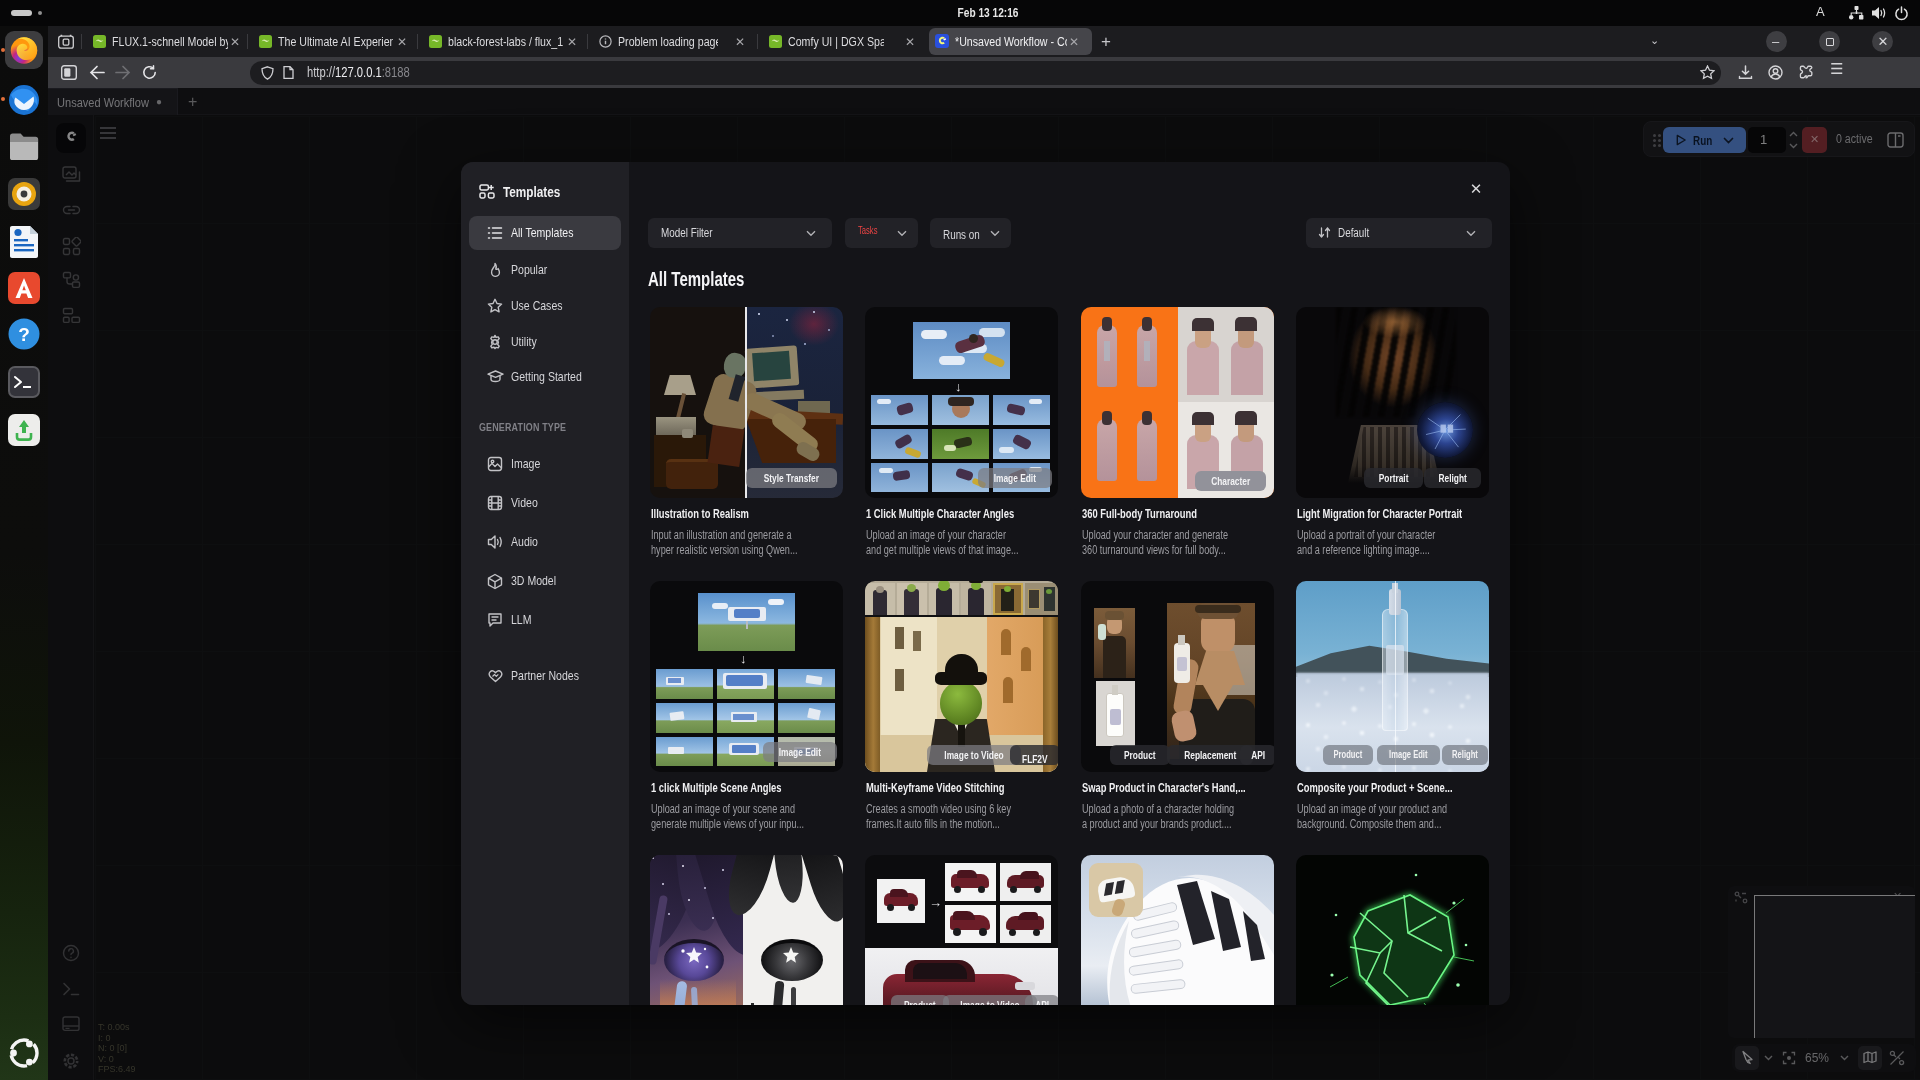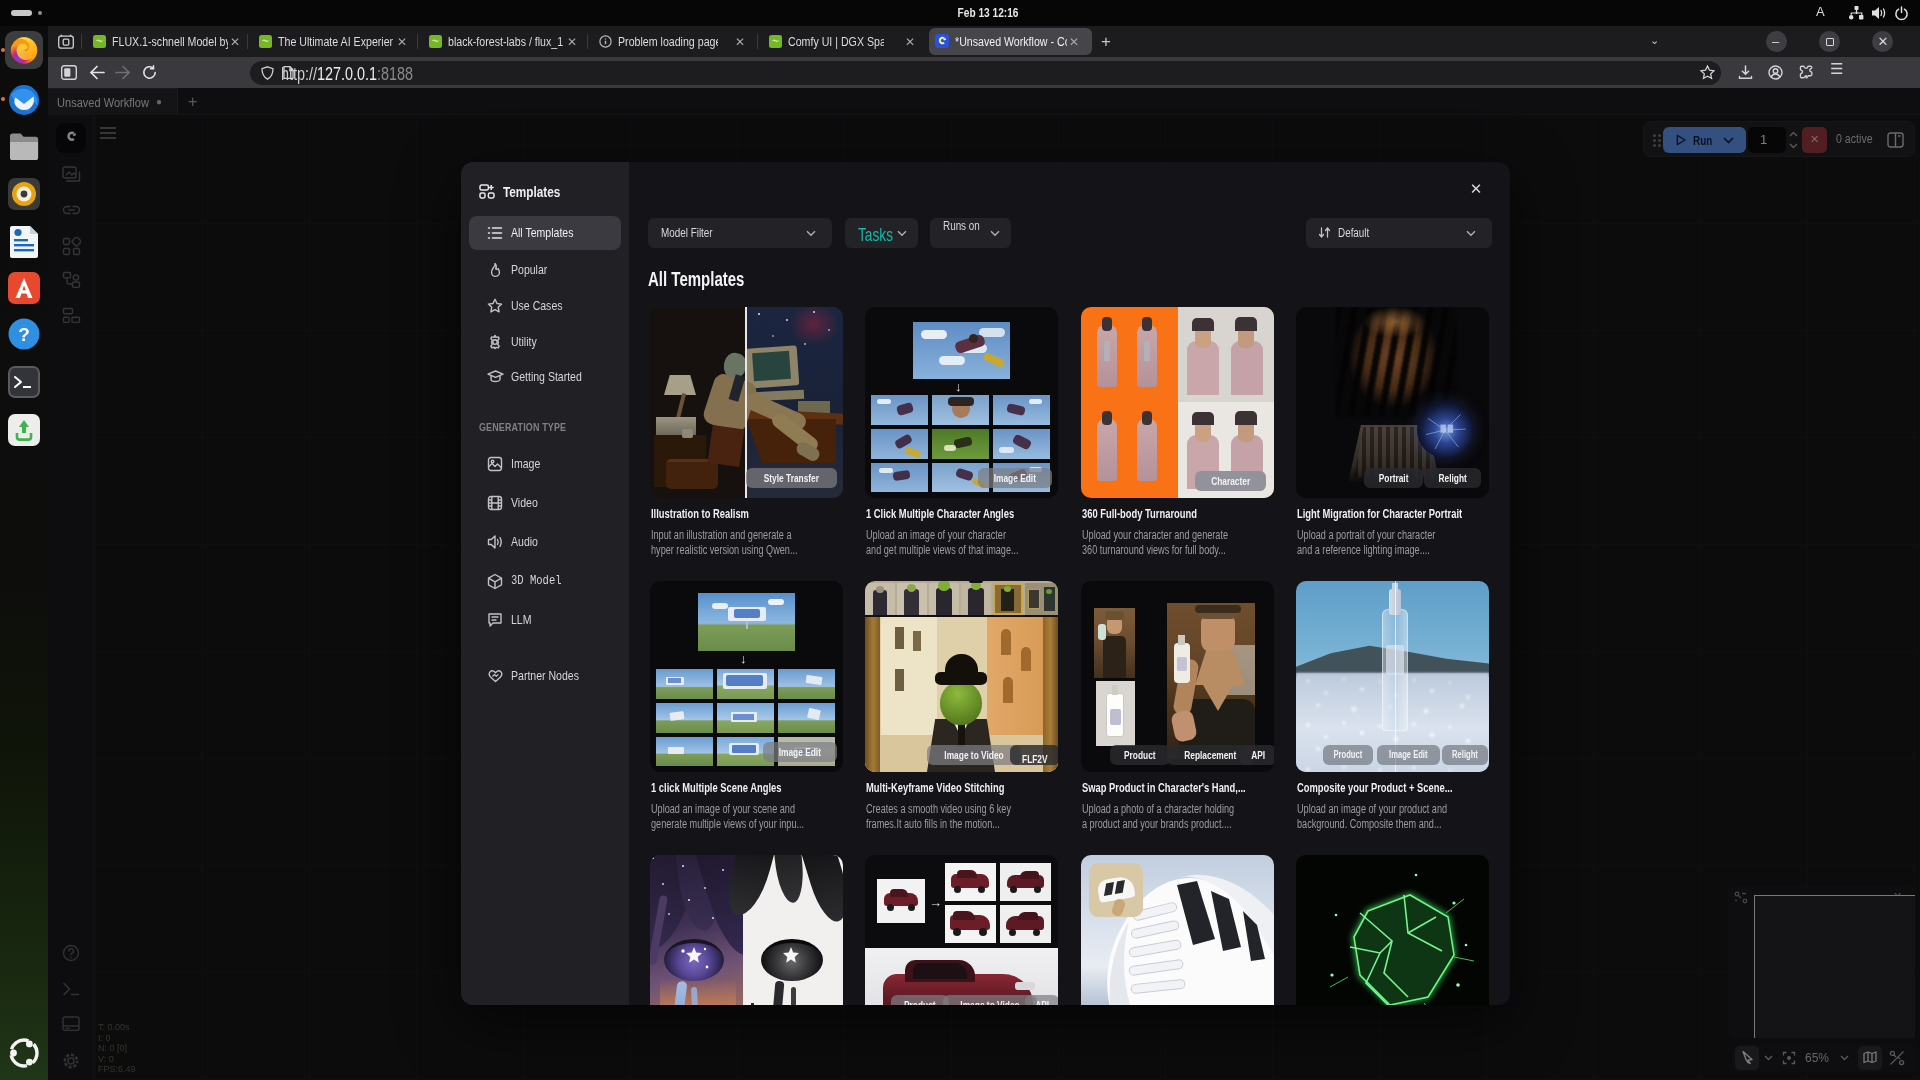--- a/index.html
+++ b/index.html
@@ -304,21 +304,21 @@
         <path d="M11.5 0.8v3h-3" stroke-width="1.5"></path>
       </svg>
 
     <svg class="abs" style="left:213px;top:8.5px;" width="13" height="14" viewBox="0 0 13 14" fill="none" stroke="#cfcfd3" stroke-width="1.3">
         <path d="M6.5 0.8L12 2.6c0 5-1.5 8.6-5.5 10.6C2.5 11.2 1 7.6 1 2.6z"></path>
       </svg>
     <svg class="abs" style="left:235px;top:8.5px;" width="11" height="13" viewBox="0 0 11 13" fill="none" stroke="#cfcfd3" stroke-width="1.3">
         <path d="M1 0.7h6l3 3v8.6H1z"></path>
         <path d="M7 0.7v3h3"></path>
       </svg>
-    <div class="abs" style="left:233px;top:7px;font-size:18px;color:#cfcfd3;"><span class="sq85" style="transform:scaleX(0.8);">http://<span style="color:#ededf0;">127.0.0.1</span><span style="color:#88888d;">:8188</span></span></div>
+    <div class="abs" style="left:259px;top:7px;font-size:14px;color:#cfcfd3;"><span class="sq85" style="transform:scaleX(0.8);">http://<span style="color:#ededf0;">127.0.0.1</span><span style="color:#88888d;">:8188</span></span></div>
     <svg class="abs" style="left:1652px;top:8px;" width="15" height="15" viewBox="0 0 15 15" fill="none" stroke="#cfcfd3" stroke-width="1.3">
         <path d="M7.5 1l2 4.2 4.5.6-3.3 3.1.8 4.5-4-2.2-4 2.2.8-4.5L1 5.8l4.5-.6z"></path>
       </svg>
     <svg class="abs" style="left:1690px;top:8px;" width="15" height="15" viewBox="0 0 15 15" fill="none" stroke="#d4d4d7" stroke-width="1.5" stroke-linecap="round">
         <path d="M7.5 1v8M4.4 6.2l3.1 3.1 3.1-3.1"></path>
         <path d="M1.5 11.5v1.8h12v-1.8" stroke-width="1.4"></path>
       </svg>
     <svg class="abs" style="left:1720px;top:8px;" width="15" height="15" viewBox="0 0 15 15" fill="none" stroke="#d4d4d7" stroke-width="1.4">
         <circle cx="7.5" cy="7.5" r="6.5"></circle>
         <circle cx="7.5" cy="6" r="2.3"></circle>
@@ -466,21 +466,21 @@
           </svg>
         <span>Video</span>
       </div>
       <div class="mitem" style="top:363px;">
         <svg width="17" height="16" viewBox="0 0 17 16" fill="none" stroke="#c2c2c6" stroke-width="1.4">
             <path d="M1.5 5.5h2.8L8 2v12L4.3 10.5H1.5z" stroke-linejoin="round"></path>
             <path d="M10.5 5.5q1.5 2.5 0 5M13 3.5q2.4 4.5 0 9" stroke-linecap="round"></path>
           </svg>
         <span>Audio</span>
       </div>
-      <div class="mitem" style="top:402px;font-family:Liberation Mono, monospace;">
+      <div class="mitem" style="top:402px;">
         <svg width="16" height="17" viewBox="0 0 16 17" fill="none" stroke="#c2c2c6" stroke-width="1.4" stroke-linejoin="round">
             <path d="M8 1.5l6.5 3.7v6.6L8 15.5l-6.5-3.7V5.2z"></path>
             <path d="M1.5 5.2L8 8.9l6.5-3.7M8 8.9v6.6"></path>
           </svg>
         <span>3D Model</span>
       </div>
       <div class="mitem" style="top:441px;">
         <svg width="16" height="16" viewBox="0 0 16 16" fill="none" stroke="#c2c2c6" stroke-width="1.4" stroke-linejoin="round">
             <path d="M2 2h12v9H6l-3 3v-3H2z"></path>
             <path d="M5 5h6M5 8h4" stroke-linecap="round"></path>
@@ -498,27 +498,27 @@
 
     <div class="abs" style="left:1003px;top:15px;width:24px;height:24px;color:#d8d8da;font-size:15px;text-align:center;line-height:24px;">✕</div>
 
     <div class="abs" style="left:187px;top:56px;width:184px;height:30px;background:#222227;border-radius:6px;">
       <div class="abs" style="left:13px;top:7px;color:#d8d8dc;font-size:13px;"><span class="sq">Model Filter</span></div>
       <svg class="abs" style="left:158px;top:12px;" width="10" height="7" viewBox="0 0 10 7" fill="none" stroke="#b0b0b4" stroke-width="1.4">
           <path d="M1 1.2l4 4 4-4"></path>
         </svg>
     </div>
     <div class="abs" style="left:384px;top:56px;width:73px;height:30px;background:#222227;border-radius:6px;">
-      <div class="abs" style="left:13px;top:7px;color:#14b8a6;font-size:18px;"><span class="sq">Tasks</span></div>
+      <div class="abs" style="left:13px;top:7px;color:#ef4444;font-size:10px;"><span class="sq">Tasks</span></div>
       <svg class="abs" style="left:52px;top:12px;" width="10" height="7" viewBox="0 0 10 7" fill="none" stroke="#b0b0b4" stroke-width="1.4">
           <path d="M1 1.2l4 4 4-4"></path>
         </svg>
     </div>
     <div class="abs" style="left:469px;top:56px;width:81px;height:30px;background:#222227;border-radius:6px;">
-      <div class="abs" style="left:13px;top:0;color:#d8d8dc;font-size:13px;"><span class="sq">Runs on</span></div>
+      <div class="abs" style="left:13px;top:9px;color:#d8d8dc;font-size:13px;"><span class="sq">Runs on</span></div>
       <svg class="abs" style="left:60px;top:12px;" width="10" height="7" viewBox="0 0 10 7" fill="none" stroke="#b0b0b4" stroke-width="1.4">
           <path d="M1 1.2l4 4 4-4"></path>
         </svg>
     </div>
     <div class="abs" style="left:845px;top:56px;width:186px;height:30px;background:#222227;border-radius:6px;">
       <svg class="abs" style="left:12px;top:8px;" width="13" height="13" viewBox="0 0 13 13" fill="none" stroke="#c2c2c6" stroke-width="1.3" stroke-linecap="round" stroke-linejoin="round">
           <path d="M3.5 2v9M1.5 8.5L3.5 11l2-2.5M9.5 11V2M7.5 4.5L9.5 2l2 2.5"></path>
         </svg>
       <div class="abs" style="left:32px;top:7px;color:#d8d8dc;font-size:13px;"><span class="sq">Default</span></div>
       <svg class="abs" style="left:160px;top:12px;" width="10" height="7" viewBox="0 0 10 7" fill="none" stroke="#b0b0b4" stroke-width="1.4">

